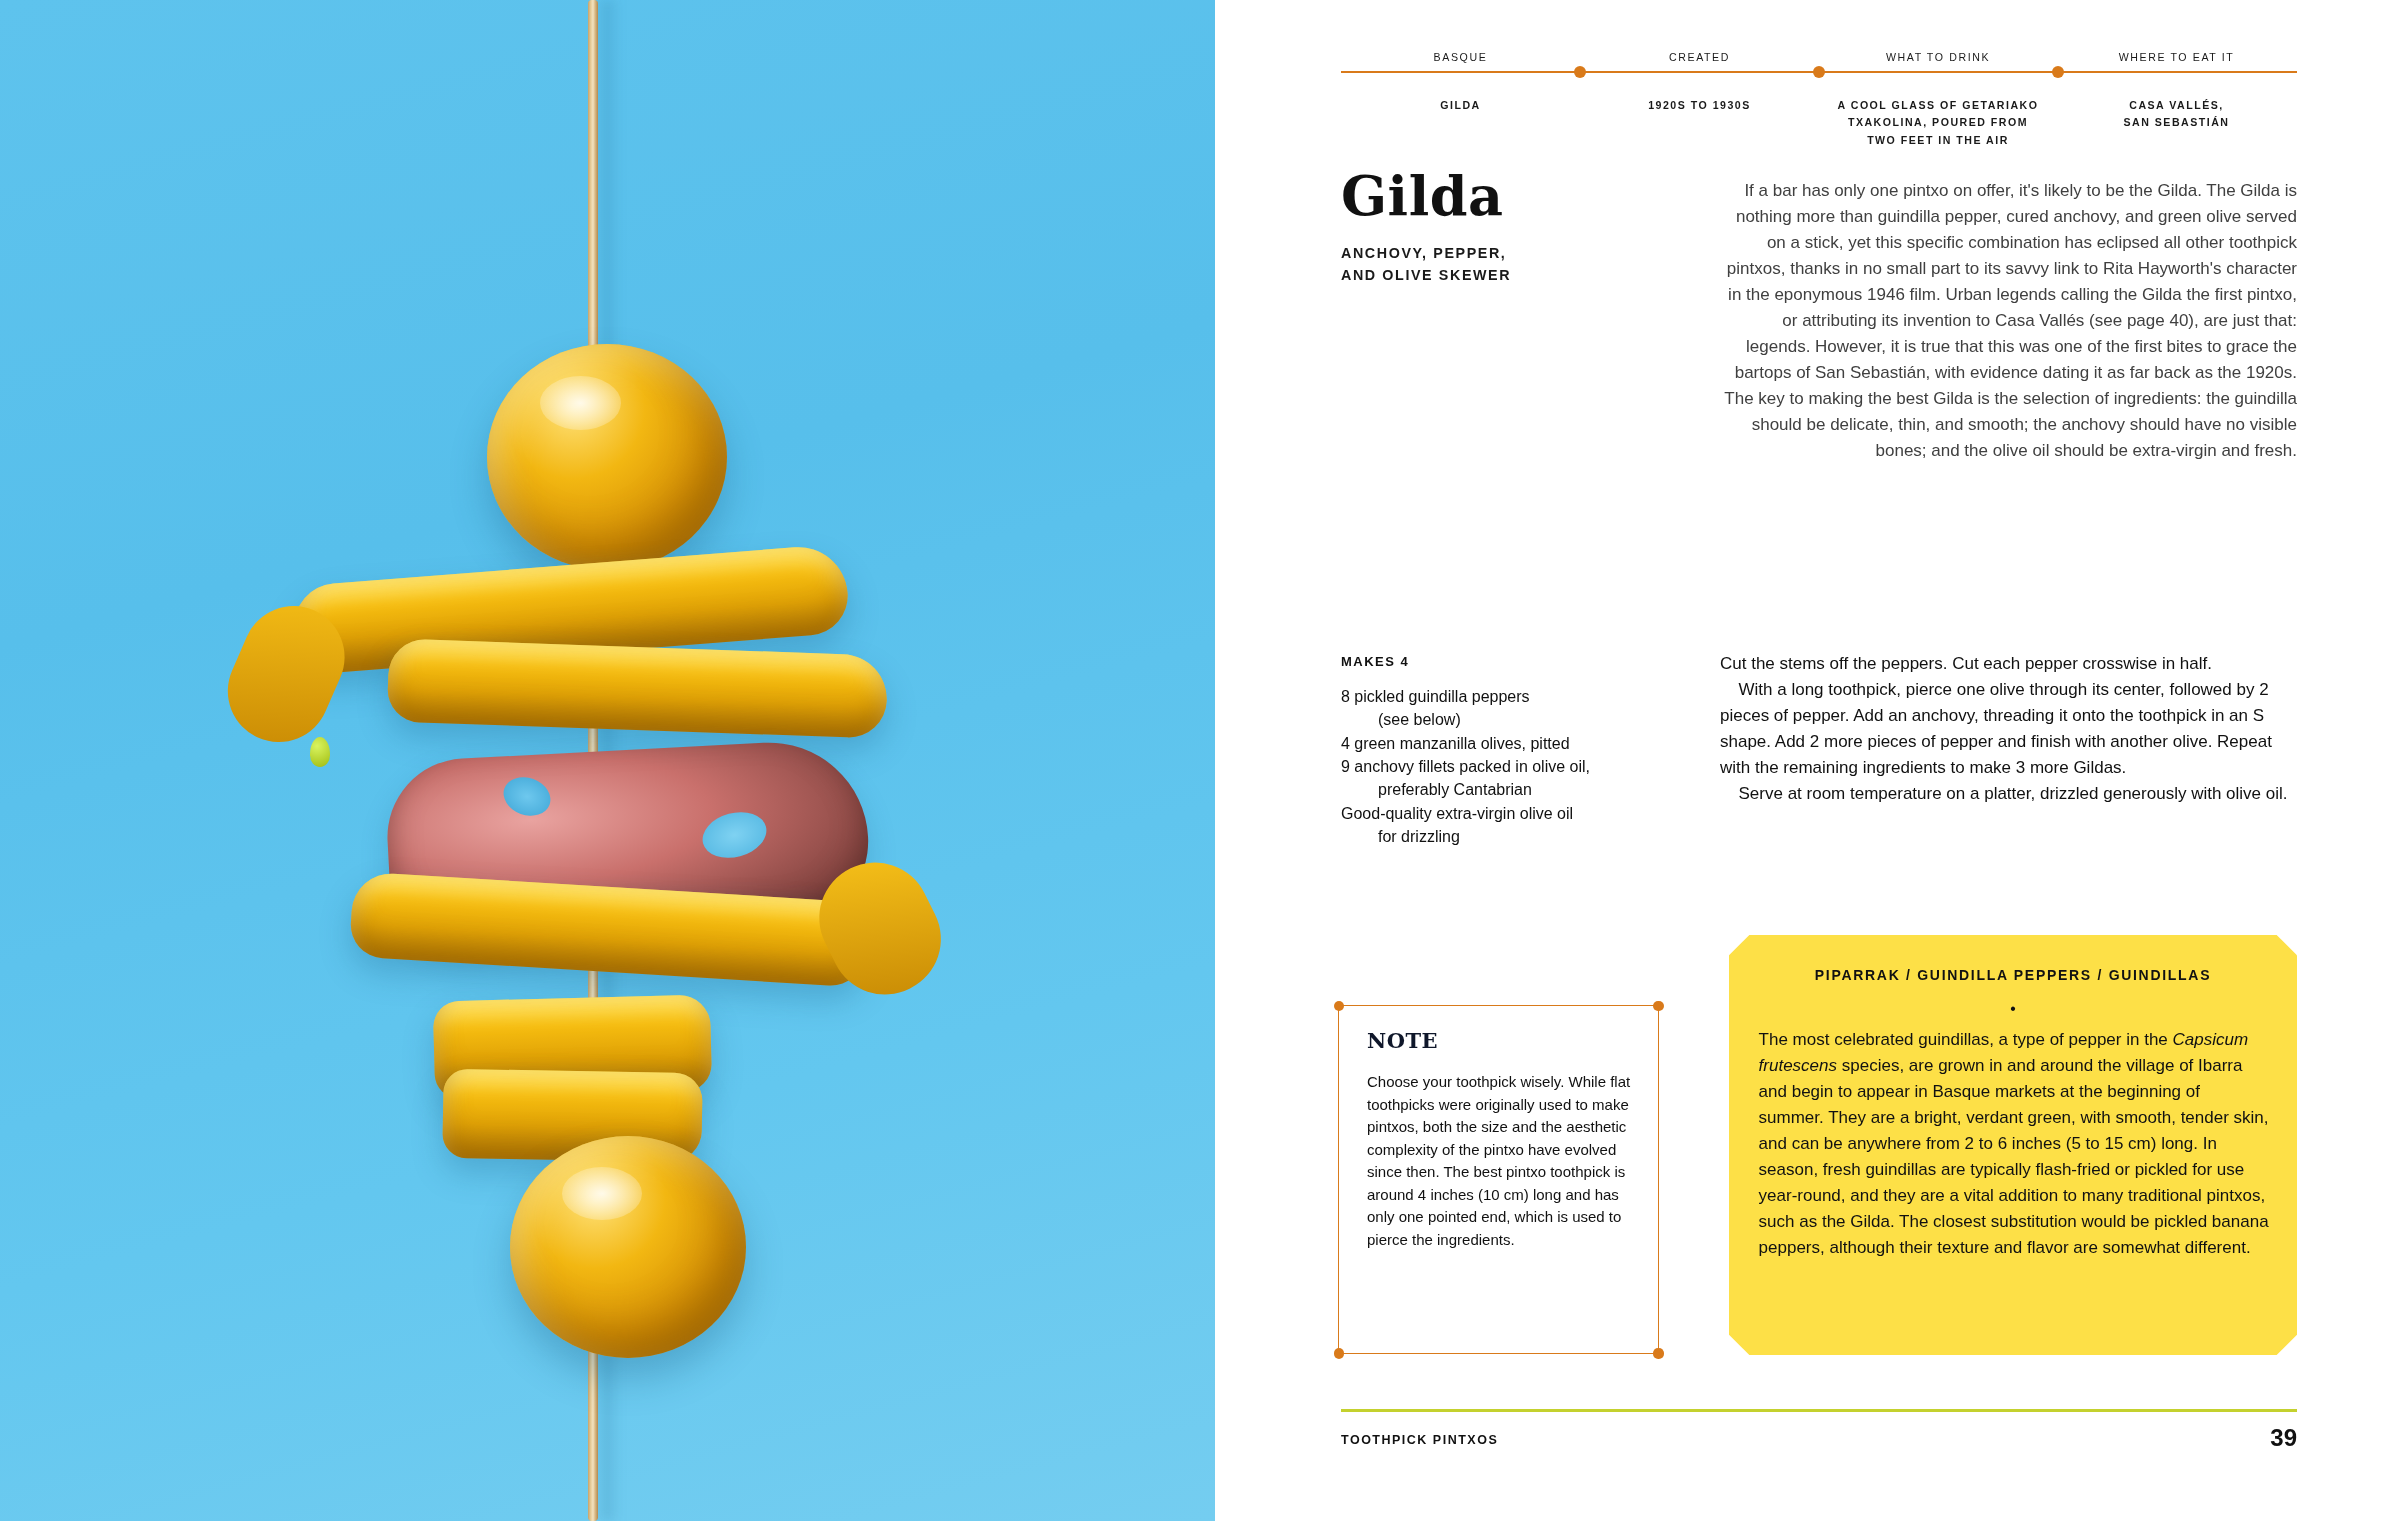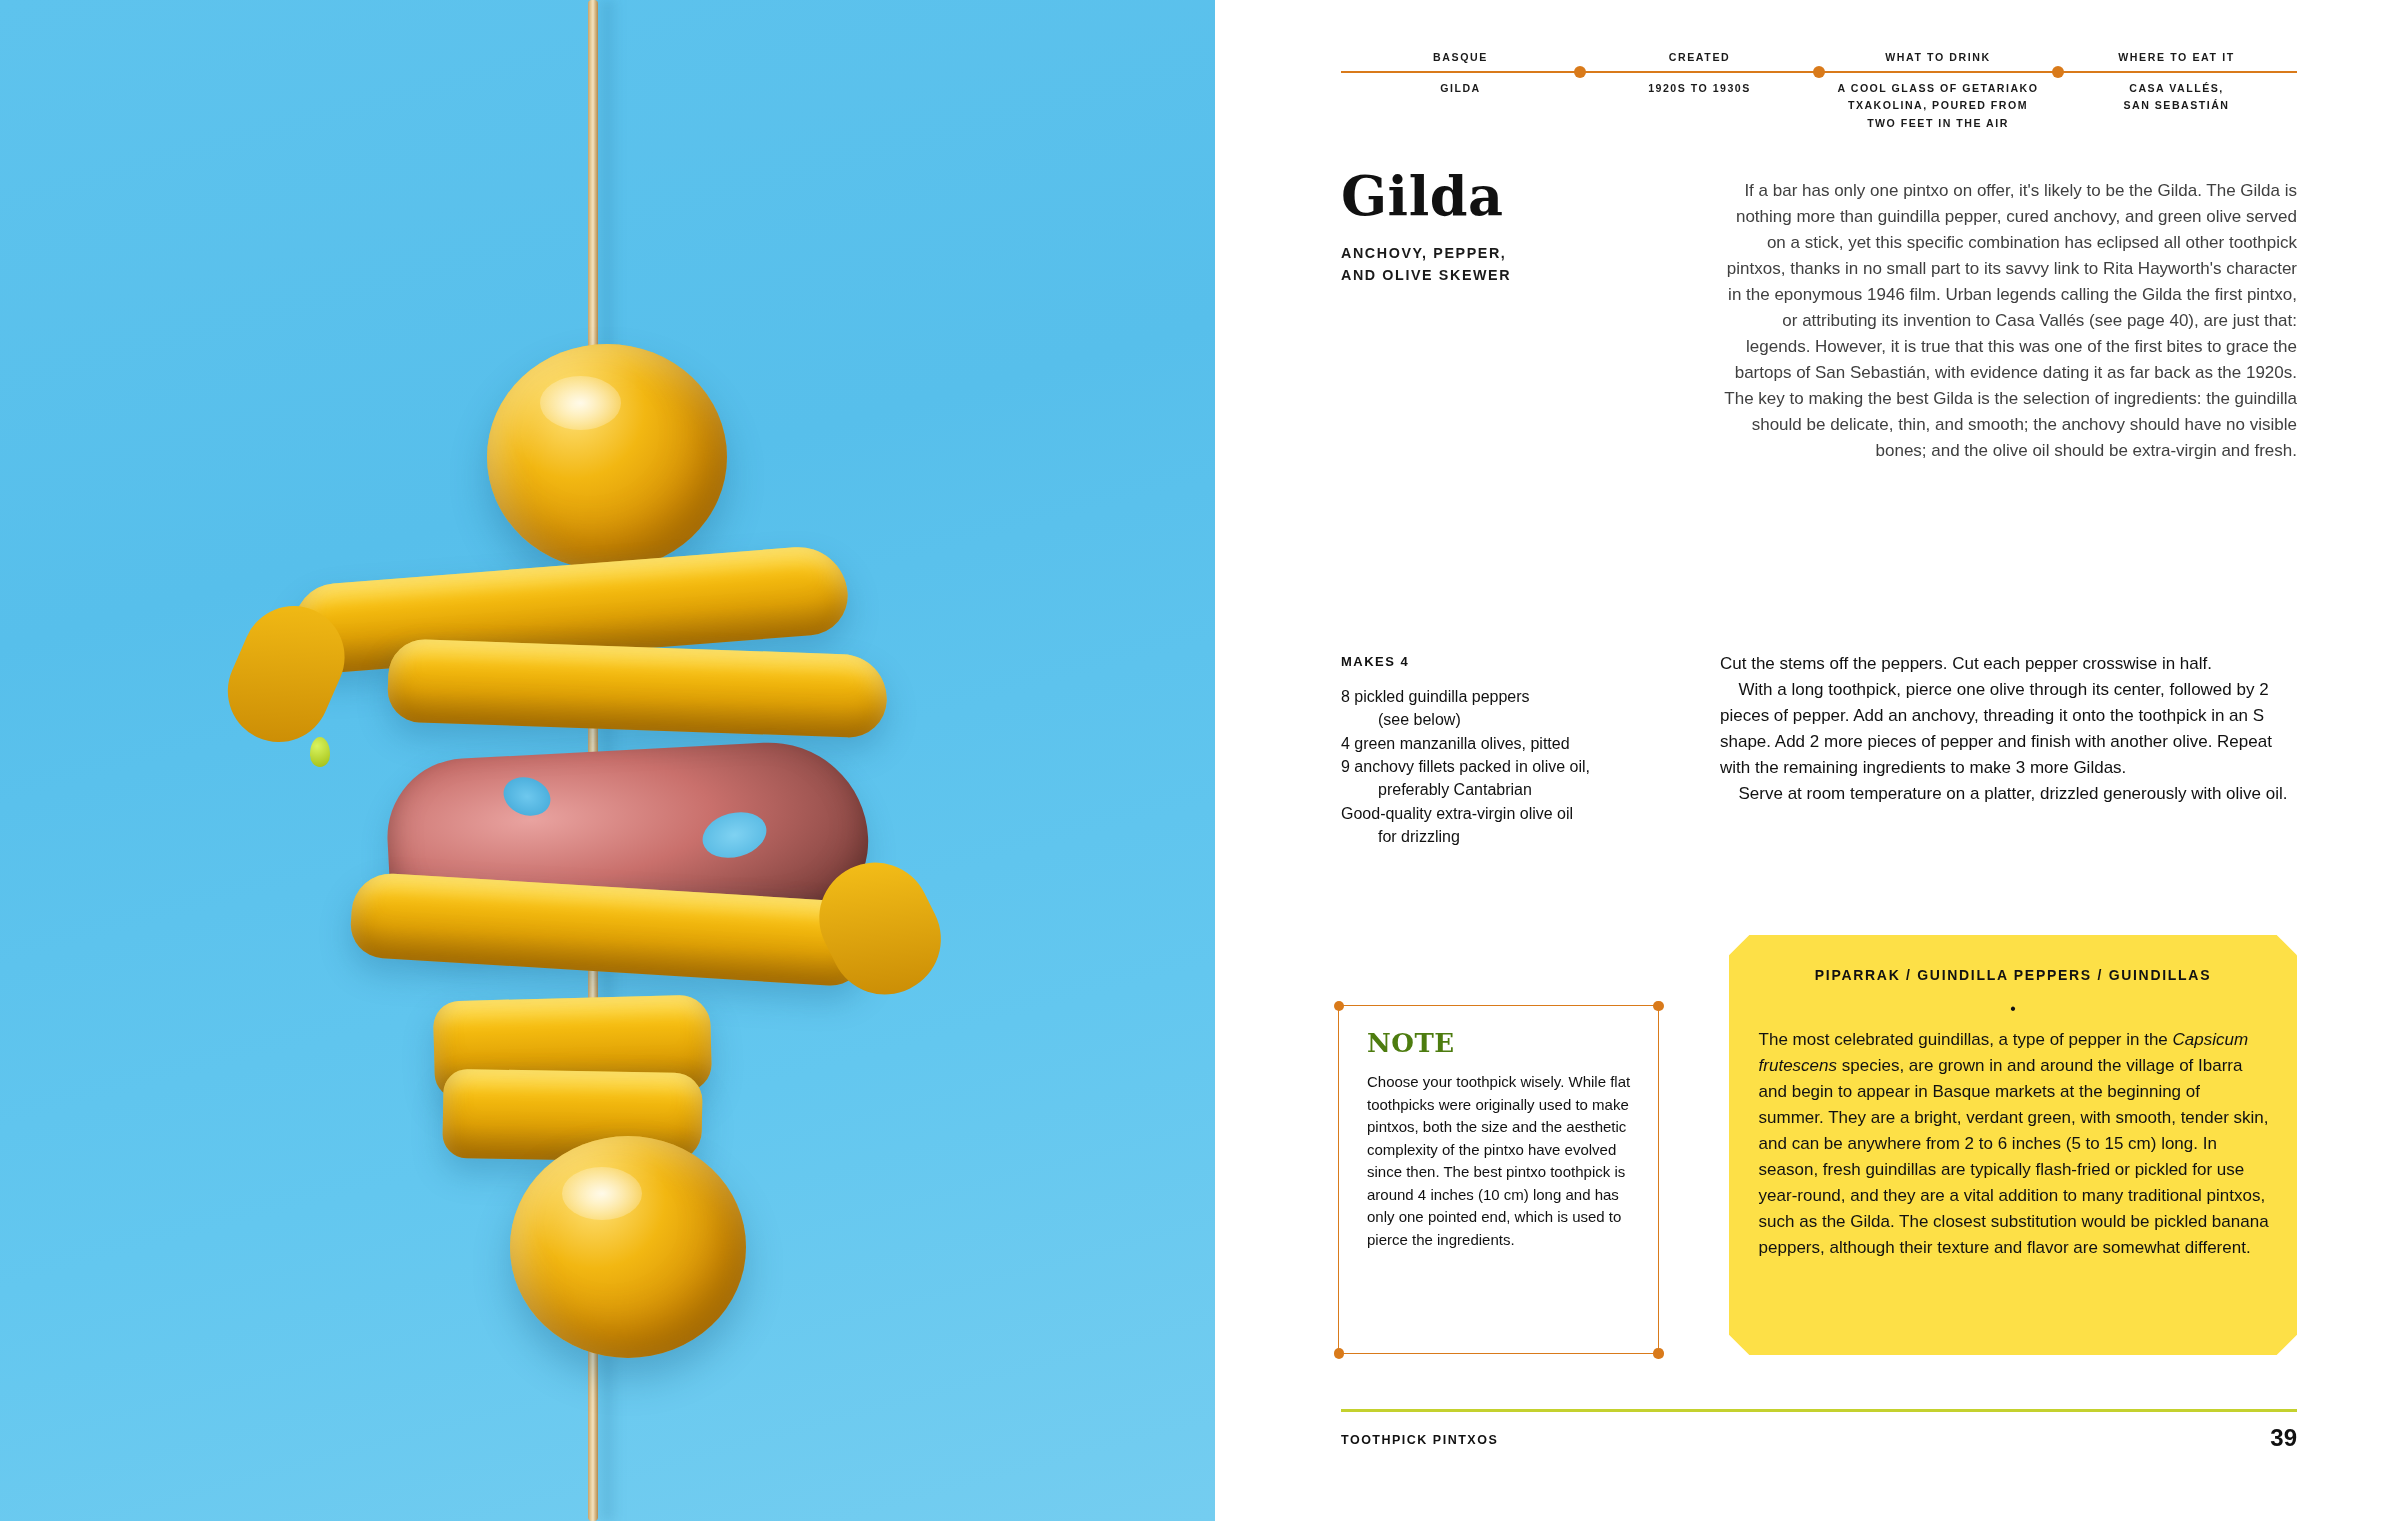--- a/index.html
+++ b/index.html
@@ -153,22 +153,22 @@
   .meta-tick {
     position: absolute; top: 14.8px; width: 12px; height: 12px;
     border-radius: 50%; background: #d97a1a;
   }
   .meta-cols {
     position: absolute; left: 0; top: 0; width: 956px;
     display: flex;
   }
   .meta-col { text-align: center; }
   .meta-label {
-    font-size: 10.6px; letter-spacing: 1.6px; font-weight: 700;
-    color: #1a1a1a; margin-bottom: 17px; white-space: nowrap;
+    font-size: 10.6px; letter-spacing: 1.6px; font-weight: 400;
+    color: #1a1a1a; margin-bottom: 34px; white-space: nowrap;
   }
   .meta-value {
     font-size: 10.6px; letter-spacing: 1.5px; font-weight: 700;
     color: #1a1a1a; line-height: 1.65; margin-top: 11px;
   }
 
   
   .title {
     position: absolute; left: 1341px; top: 164px;
     font-family: "DejaVu Serif", serif;
@@ -213,21 +213,21 @@
     width: 321px; height: 349px;
     border: 1.4px solid #d97a1a;
   }
   .note-corner {
     position: absolute; width: 10.2px; height: 10.2px; border-radius: 50%;
     background: #d97a1a;
   }
   .note-title {
     position: absolute; left: 28px; top: 22px;
     font-family: "DejaVu Serif", serif; font-weight: 700;
-    font-size: 26px; letter-spacing: 0.5px; color: #4d7c0f;
+    font-size: 21px; letter-spacing: 0.5px; color: #0f172a;
   }
   .note-body {
     position: absolute; left: 28px; top: 65px; width: 268px;
     font-size: 15px; line-height: 1.5; color: #111;
   }
 
   
   .green-box {
     position: absolute; left: 1729px; top: 935px;
     width: 568px; height: 420px;

